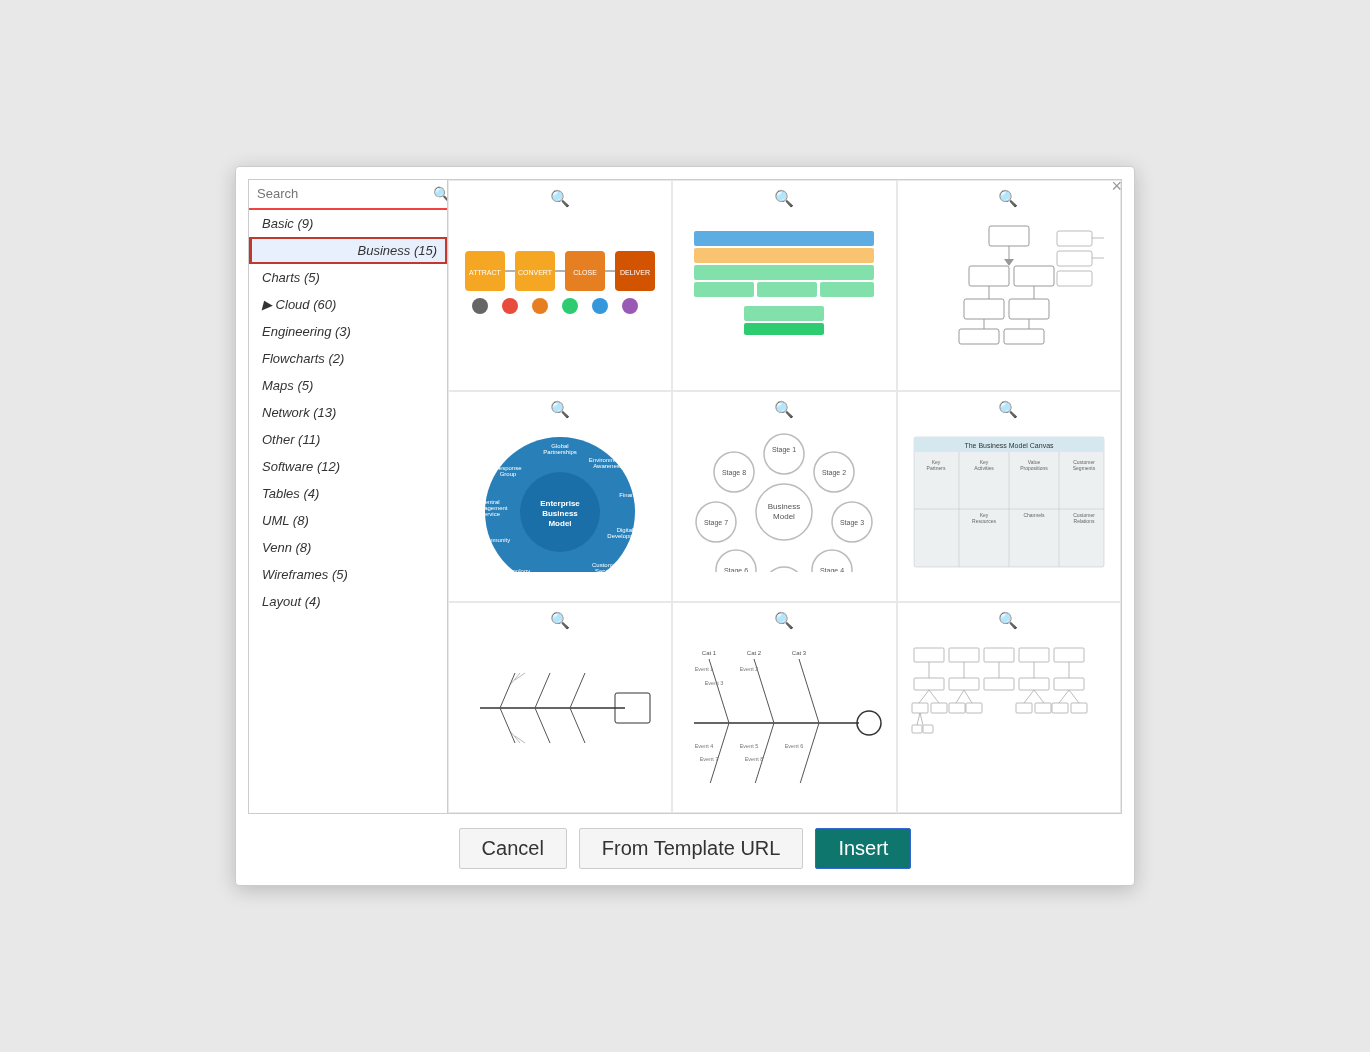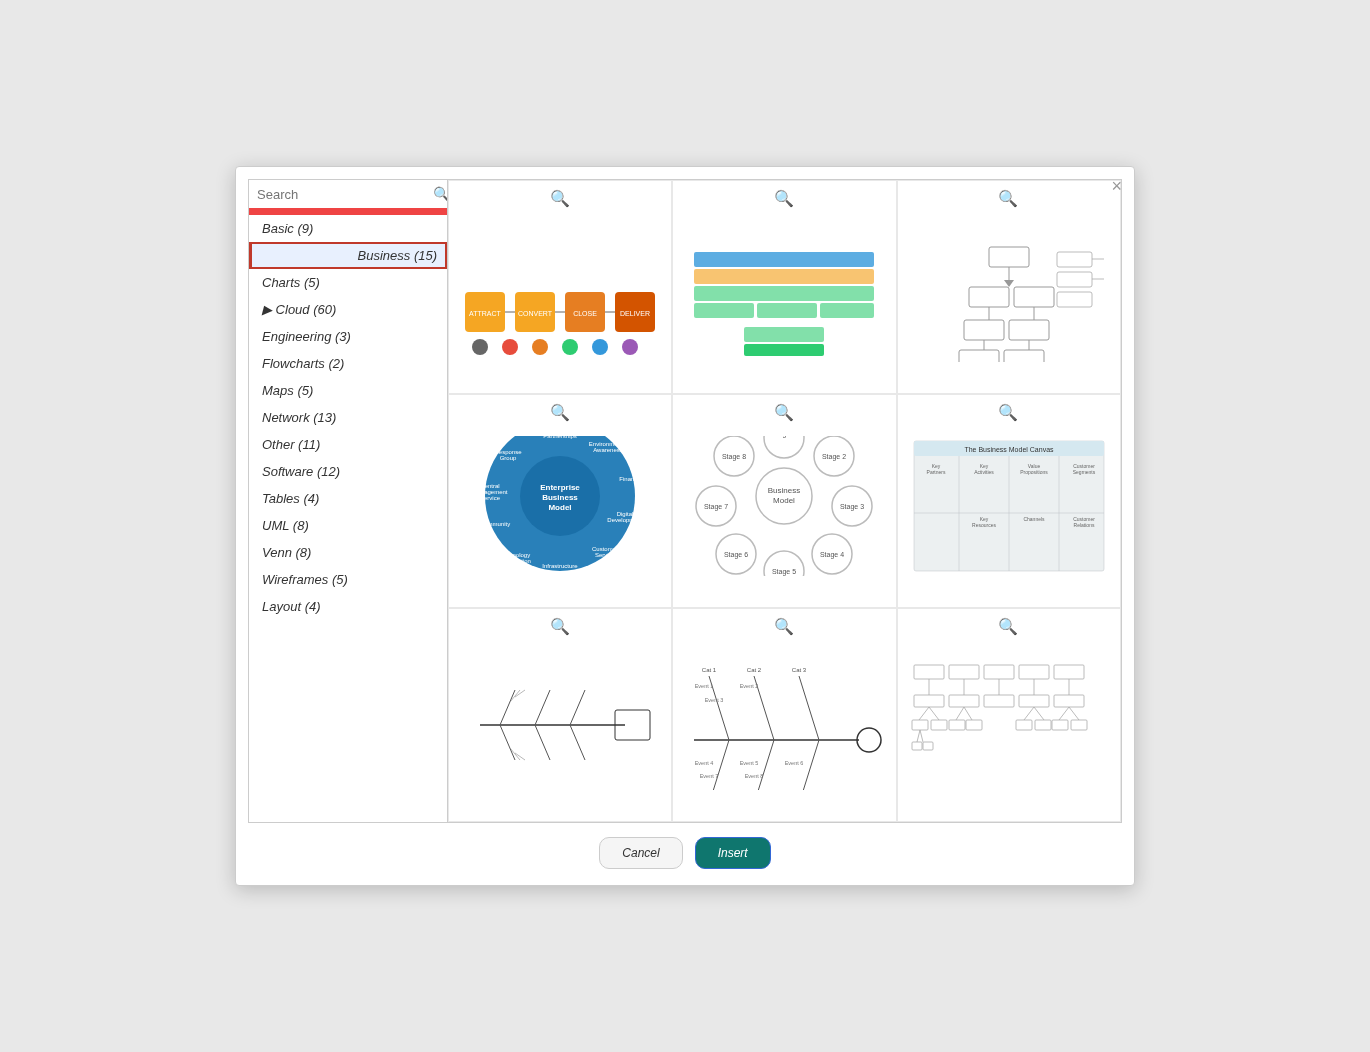--- a/index.html
+++ b/index.html
@@ -43,22 +43,22 @@
     .sidebar {
       width: 200px;
       min-width: 200px;
       border: 1px solid #ccc;
       display: flex;
       flex-direction: column;
       overflow: hidden;
     }
     .search-box {
       display: flex;
-      align-items: flex-end;
-      border-bottom: 7px solid #ef4444;
+      align-items: flex-start;
+      border-bottom: 2px solid #ef4444;
       padding: 6px 8px;
     }
     .search-input {
       flex: 1;
       border: none;
       outline: none;
       font-size: 13px;
       color: #333;
       background: transparent;
     }
@@ -115,41 +115,40 @@
       top: 8px;
       left: 50%;
       transform: translateX(-50%);
       color: #888;
       font-size: 16px;
     }
     .template-svg-container {
       width: 100%;
       height: 140px;
       display: flex;
-      align-items: flex-end;
+      align-items: flex-start;
       justify-content: center;
       overflow: hidden;
     }
     
     .dialog-footer {
       display: flex;
       justify-content: center;
       align-items: center;
       gap: 12px;
       padding: 14px 0 16px 0;
     }
     .btn {
       padding: 8px 22px;
-      font-size: 12px;
-      border-radius: 10px;
+      font-size: 20px;
+      border-radius: 2px;
       cursor: pointer;
       border: 1px solid #ccc;
       background: #f5f5f5;
       color: #333;
-      font-style: italic;
     }
     .btn-primary {
       background: #0f766e;
       color: #fff;
       border: 1px solid #3367d6;
     }
 
     
     .diagram-svg { overflow: visible; }
   </style>
@@ -465,15 +464,16 @@
             <rect x="3" y="82" width="10" height="8" rx="1" fill="none" stroke="#aaa" stroke-width="0.8"></rect>
             <rect x="14" y="82" width="10" height="8" rx="1" fill="none" stroke="#aaa" stroke-width="0.8"></rect>
           </svg>
         </div>
       </div>
     </div>
   </div>
 
   <div class="dialog-footer">
     <button class="btn">Cancel</button>
+    <button class="btn">From Template URL</button>
     <button class="btn btn-primary">Insert</button>
   </div>
 </div>
 
 </body></html>

